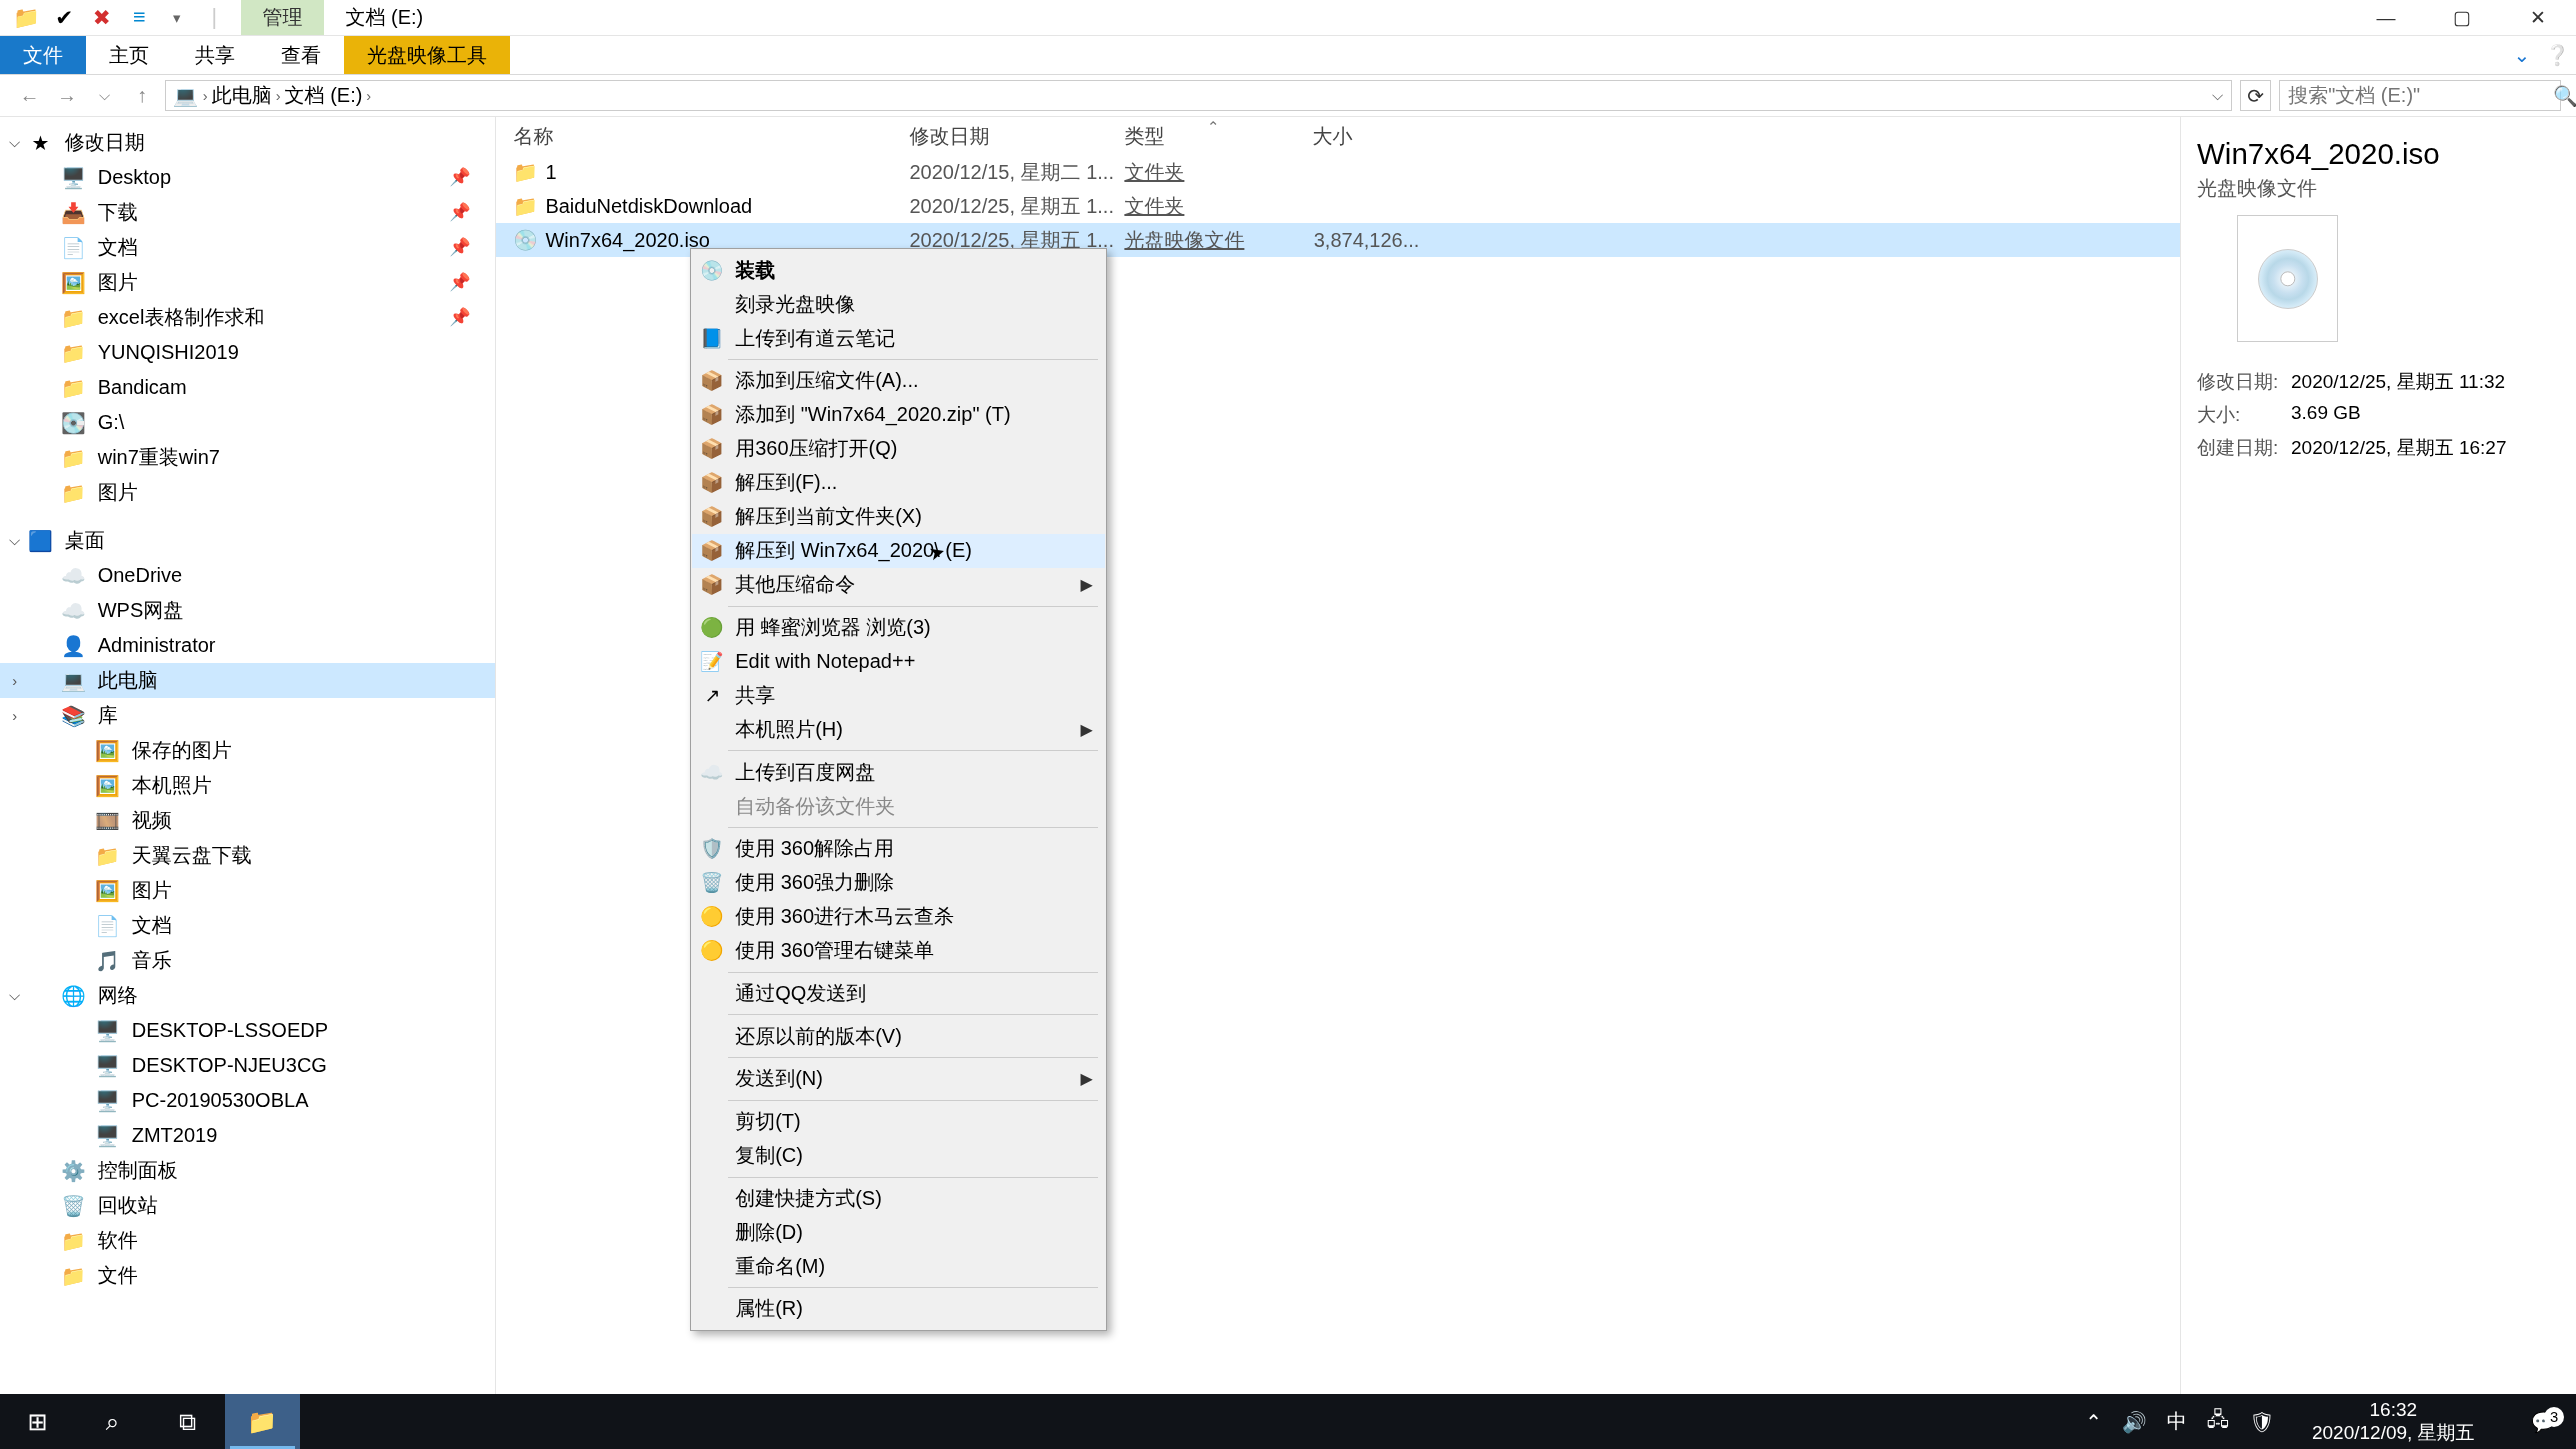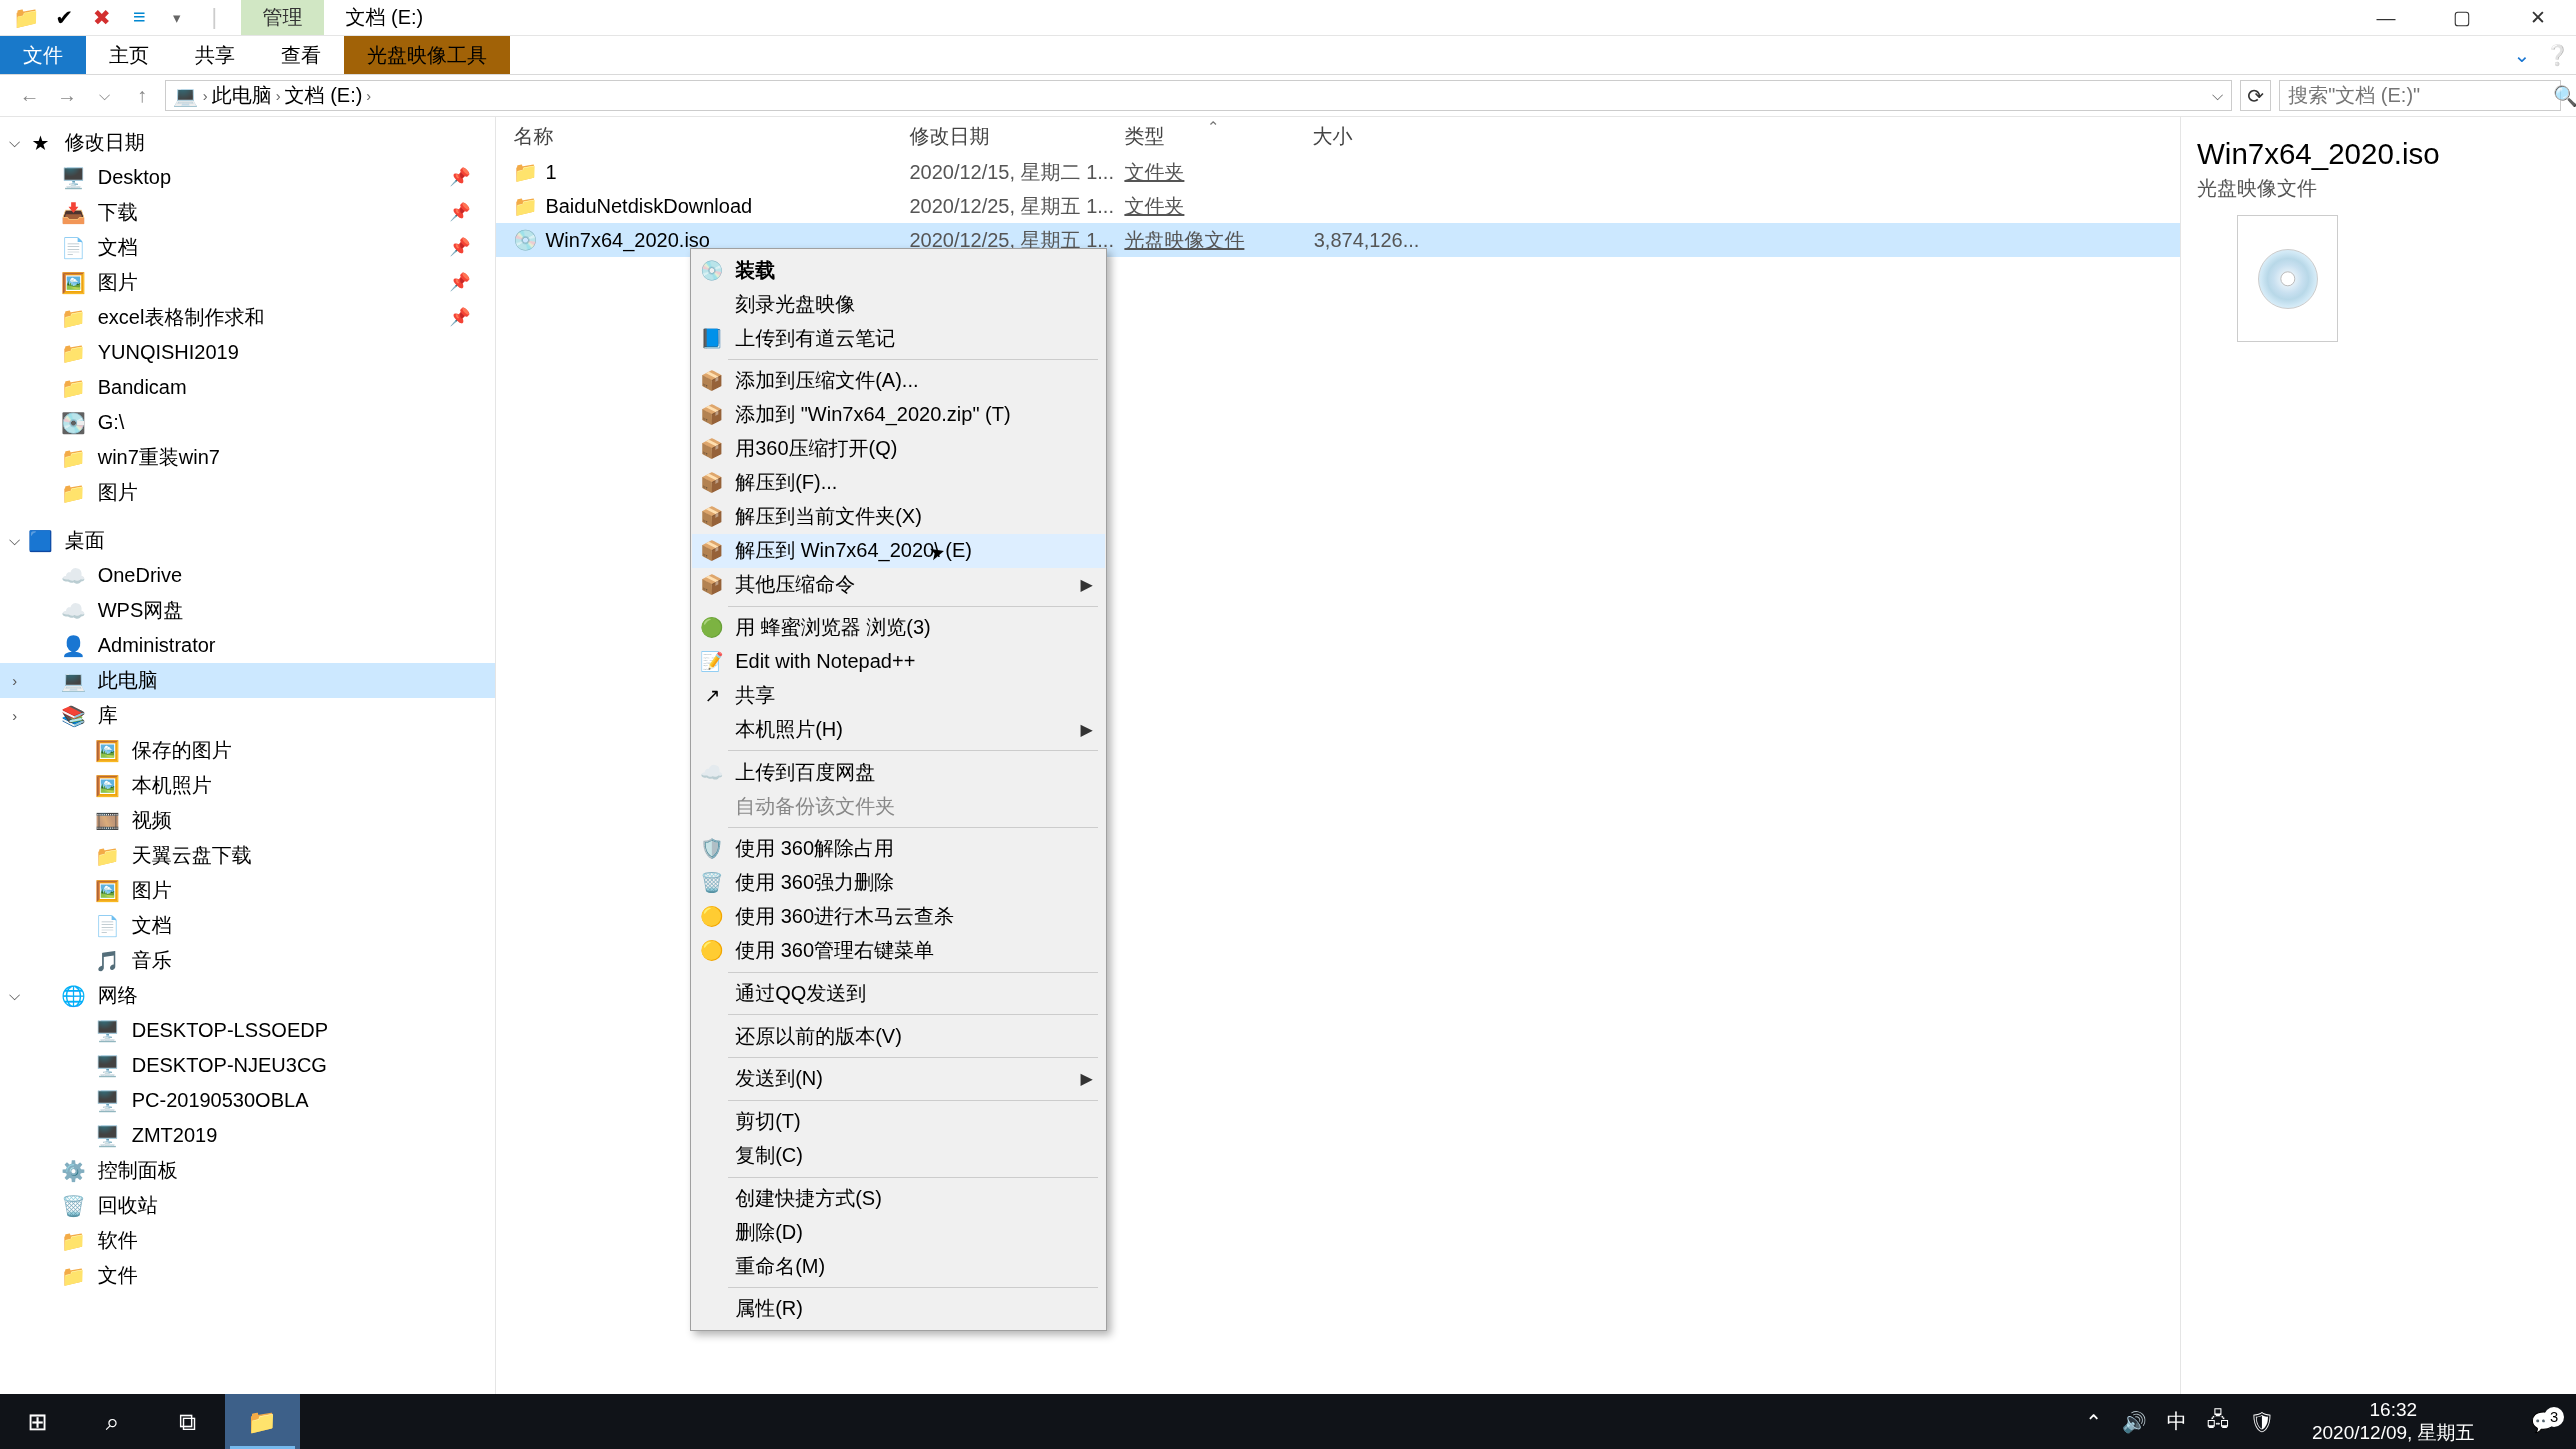--- a/index.html
+++ b/index.html
@@ -14,21 +14,21 @@
 .title-tab.context { background: #d1e7c4; color: #333; }
 .title-tab.plain { }
 .win-controls { margin-left: auto; display: flex; }
 .win-btn { width: 76px; height: 36px; display: flex; align-items: center; justify-content: center; font-size: 19px; color: #333; }
 .help-btn { width: 36px; display:flex; align-items:center; justify-content:center; color:#1976d2; font-size:20px; }
 
 
 .ribbon { height: 39px; display: flex; align-items: stretch; border-bottom: 0.7px solid #d9d9d9; }
 .ribbon-tab { padding: 0 23px; display: flex; align-items: center; color: #000; }
 .ribbon-tab.active { background: #1979ca; color: #fff; }
-.ribbon-tab.context { background: #a16207; }
+.ribbon-tab.context { background: #eab308; }
 
 
 .addressbar { height: 42px; display: flex; align-items: center; gap: 8px; padding: 0 14.8px; border-bottom: 0.7px solid #e5e5e5; }
 .nav-btn { width: 29.5px; height: 29.5px; display: flex; align-items: center; justify-content: center; color: #888; font-size: 20px; }
 .breadcrumb { flex: 1; display: flex; align-items: center; gap: 4px; border: 0.7px solid #ccc; height: 31px; padding: 0 8px; }
 .crumb { display: flex; align-items: center; gap: 6.7px; color: #000; }
 .crumb-sep { color: #666; font-size: 14.8px; }
 .refresh-btn { width: 31px; height: 31px; border: 0.7px solid #ccc; display:flex;align-items:center;justify-content:center;color:#333; }
 .search { width: 282px; height: 31px; border: 0.7px solid #ccc; display: flex; align-items: center; padding: 0 8px; color: #888; }
 .search input { border: none; outline: none; font-size: 20px; color: #888; background: transparent; flex: 1; }
@@ -348,20 +348,34 @@
           </div>
         </div>
     </div>
 
     <div class="details">
       <div class="d-title">Win7x64_2020.iso</div>
       <div class="d-type">光盘映像文件</div>
       <div class="d-thumb">
           <div class="disc"></div>
         </div>
+      <div id="props">
+          <div class="d-prop">
+            <span class="k">修改日期:</span>
+            <span class="v">2020/12/25, 星期五 11:32</span>
+          </div>
+          <div class="d-prop">
+            <span class="k">大小:</span>
+            <span class="v">3.69 GB</span>
+          </div>
+          <div class="d-prop">
+            <span class="k">创建日期:</span>
+            <span class="v">2020/12/25, 星期五 16:27</span>
+          </div>
+        </div>
     </div>
   </div>
 
 
   <div class="taskbar">
     <div class="tb-btn">⊞</div>
     <div class="tb-btn">⌕</div>
     <div class="tb-btn">⧉</div>
     <div class="tb-btn tb-explorer">
         <span class="folder-ico">📁</span>

